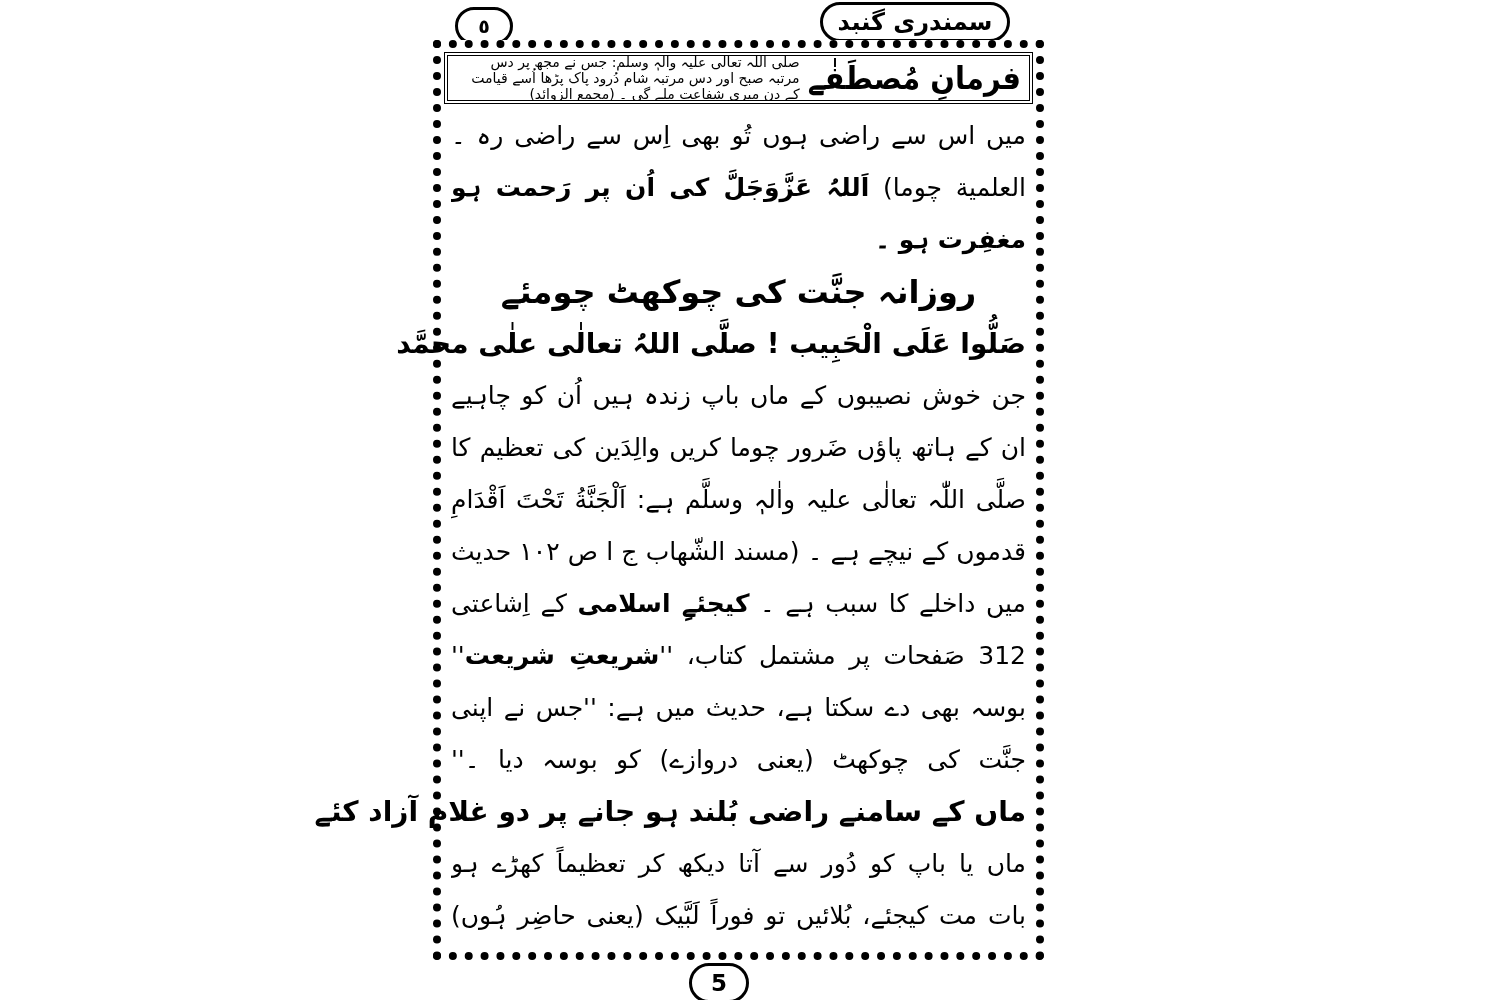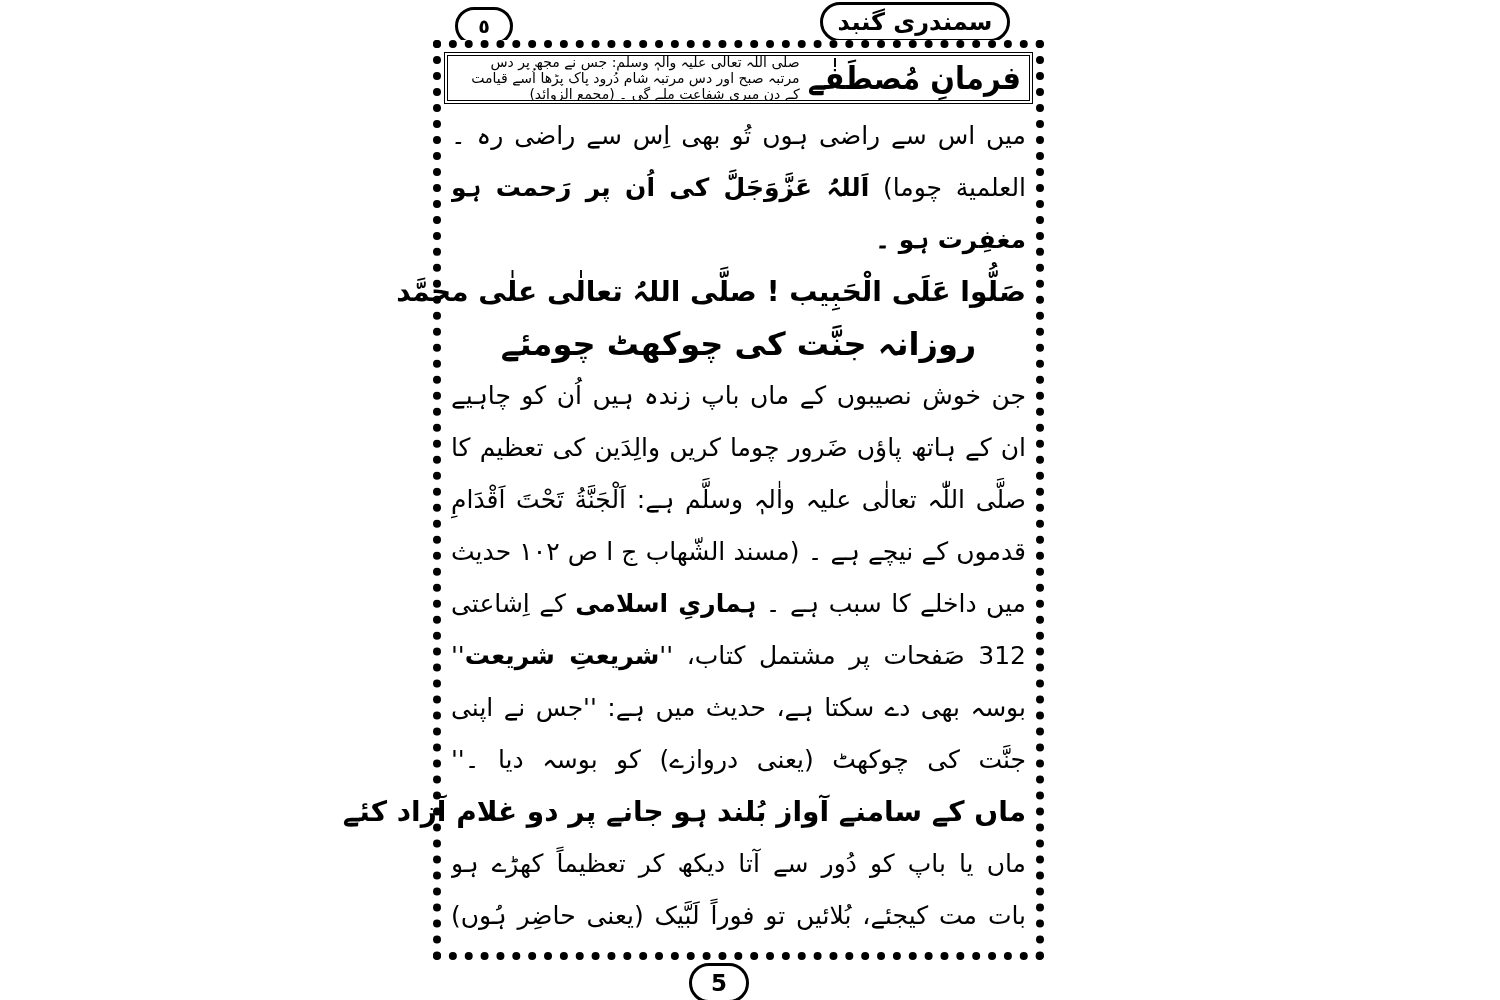--- a/index.html
+++ b/index.html
@@ -52,31 +52,31 @@
 
   <div class="hadith-box">
     <span class="hadith-title">فرمانِ مُصطَفٰے</span>
     <span class="hadith-text">صلَّی اللہ تعالٰی علیہ واٰلہٖ وسلَّم: جس نے مجھ پر دس مرتبہ صبح اور دس مرتبہ شام دُرود پاک پڑھا اُسے قیامت کے دن میری شفاعت ملے گی ۔ (مجمع الزوائد)</span>
   </div>
 
   <div class="body-lines">
       <div class="line j"><span>میں اس سے راضی ہوں تُو بھی اِس سے راضی رہ ۔ (نزهة المجالس ج ا ص ٢٦١ دارالکتب</span></div>
       <div class="line j"><span>العلمية چوما) </span><span class="b">اَللہُ عَزَّوَجَلَّ کی اُن پر رَحمت ہو اور اُن کے صَدقے ہماری</span></div>
       <div class="line r"><span class="b">مغفِرت ہو ۔</span></div>
+      <div class="line c h1"><span class="b">روزانہ جنَّت کی چوکھٹ چومئے</span></div>
       <div class="line c h2"><span>صَلُّوا عَلَی الْحَبِیب !    صلَّی اللہُ تعالٰی علٰی محمَّد</span></div>
-      <div class="line c h1"><span class="b">روزانہ جنَّت کی چوکھٹ چومئے</span></div>
       <div class="line j"><span>جن خوش نصیبوں کے ماں باپ زندہ ہیں اُن کو چاہیے کہ روزانہ کم از کم ایک بار</span></div>
       <div class="line j"><span>ان کے ہاتھ پاؤں ضَرور چوما کریں والِدَین کی تعظیم کا بڑا دَرَجہ ہے ۔ </span></div>
       <div class="line j"><span>صلَّی اللّٰہ تعالٰی علیہ واٰلہٖ وسلَّم ہے: اَلْجَنَّةُ تَحْتَ اَقْدَامِ الْاُمَّهَاتِ یعنی جنّت ماؤوں کے</span></div>
       <div class="line j"><span>قدموں کے نیچے ہے ۔ (مسند الشّهاب ج ا ص ١٠٢ حدیث ١١٩) یعنی ان سے بھلائی کرنا جنّت</span></div>
-      <div class="line j"><span>میں داخلے کا سبب ہے ۔ </span><span class="b">ہماریِ اسلامی</span><span> کے اِشاعتی ادارے مکتبةُ المدینہ کی مطبوعہ</span></div>
+      <div class="line j"><span>میں داخلے کا سبب ہے ۔ </span><span class="b">کیجئےِ اسلامی</span><span> کے اِشاعتی ادارے مکتبةُ المدینہ کی مطبوعہ</span></div>
       <div class="line j"><span>312 صَفحات پر مشتمل کتاب، ''</span><span class="b">شریعتِ شریعت</span><span>'' حصّہ 16 صَفُحَہ 88 پر ہے: والِدہ کے قدم کو</span></div>
       <div class="line j"><span>بوسہ بھی دے سکتا ہے، حدیث میں ہے: ''جس نے اپنی والِدہ کا پاؤں چوما، تو ایسا ہے جیسے</span></div>
       <div class="line j"><span>جنَّت کی چوکھٹ (یعنی دروازے) کو بوسہ دیا ۔'' (دُرِّمُختار ج ٩ ص ٢٠٦ دارالمعرفة بيروت)</span></div>
-      <div class="line c h2"><span class="b">ماں کے سامنے آواز بُلند ہو جانے پر دو غلام آزاد کئے</span></div>
+      <div class="line c h2"><span class="b">ماں کے سامنے راضی بُلند ہو جانے پر دو غلام آزاد کئے</span></div>
       <div class="line j"><span>ماں یا باپ کو دُور سے آتا دیکھ کر تعظیماً کھڑے ہو جایئے، ان سے آنکھیں ملا کر</span></div>
       <div class="line j"><span>بات مت کیجئے، بُلائیں تو فوراً لَبَّیک (یعنی حاضِر ہُوں) کہئے، تمیز کے ساتھ ''آپ جناب''</span></div>
     </div>
 
 </div>
 
 <div class="pill pill-pagenum">
   <span>5</span>
 </div>
 

